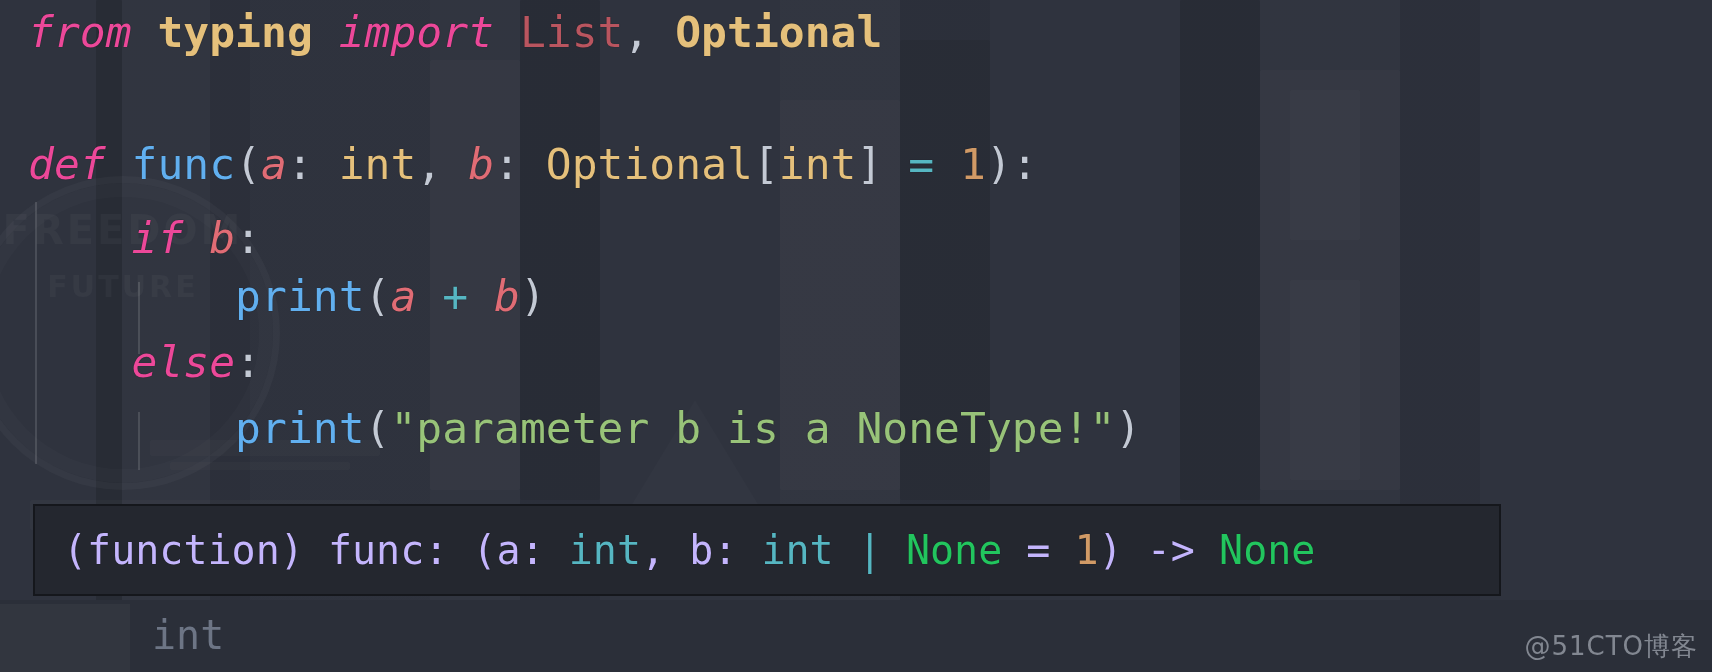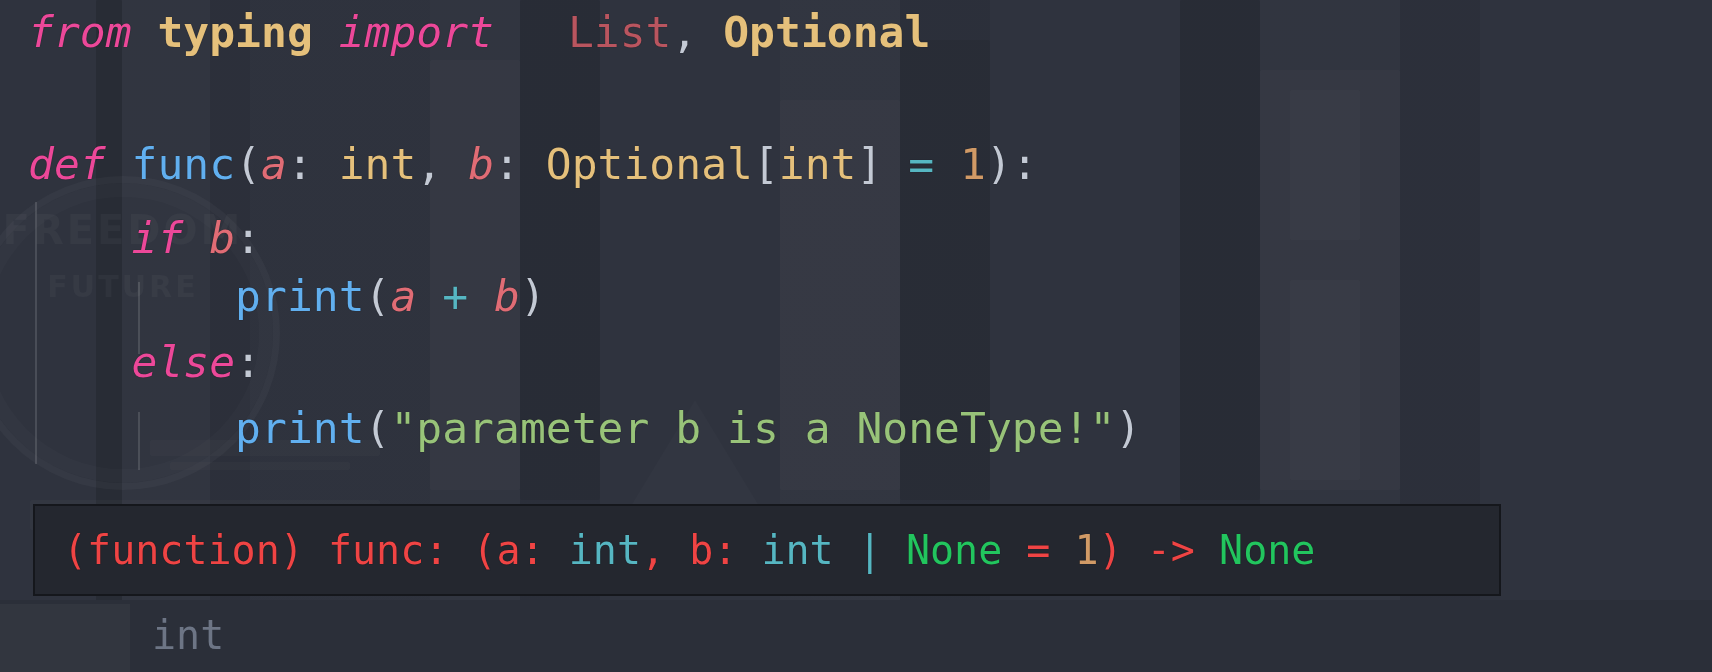--- a/index.html
+++ b/index.html
@@ -97,21 +97,21 @@
     left: 28px;
     white-space: pre;
     font-size: 43px;
     line-height: 44px;
     letter-spacing: 0px;
     text-shadow: 0 0 1px rgba(0,0,0,0.55);
   }
 
   .kw      { color: #ec4899; font-style: italic; }
   .mod     { color: #e5c07b; font-weight: bold; }
-  .unused  { color: #b9555f; margin-left: 48px; }
+  .unused  { color: #b9555f; }
   .fn      { color: #61afef; }
   .param   { color: #e06c75; font-style: italic; }
   .punc    { color: #c3c9d4; }
   .op      { color: #56b6c2; }
   .num     { color: #d19a66; }
   .str     { color: #98c379; }
   .type    { color: #e5c07b; }
 
   
   .tooltip {
@@ -126,21 +126,21 @@
     display: flex;
     align-items: center;
   }
   .tooltip-inner {
     white-space: pre;
     font-size: 40px;
     line-height: 40px;
     padding-left: 28px;
     text-shadow: 0 0 1px rgba(0,0,0,0.6);
   }
-  .t-plain { color: #ef4444; }
+  .t-plain { color: #c4b5fd; }
   .t-type  { color: #56b6c2; }
   .t-none  { color: #22c55e; }
   .t-num   { color: #d19a66; }
   .t-bar   { color: #56b6c2; }
 
   
   .bottom-strip {
     position: absolute;
     left: 0;
     top: 600px;
@@ -221,14 +221,15 @@
   </div>
 
   <div class="bottom-strip"></div>
   <div class="bottom-chip"></div>
   <div class="bottom-glyph">int</div>
 
   <div class="tooltip">
     <div class="tooltip-inner"><span class="t-plain">(function) func: (a: </span><span class="t-type">int</span><span class="t-plain">, b: </span><span class="t-type">int</span><span class="t-plain"> </span><span class="t-bar">|</span><span class="t-plain"> </span><span class="t-none">None</span><span class="t-plain"> = </span><span class="t-num">1</span><span class="t-plain">) </span><span class="t-plain">-&gt;</span><span class="t-plain"> </span><span class="t-none">None</span></div>
   </div>
 
+  <div class="watermark">@51CTO博客</div>
 
 </div>
 
 </body></html>

